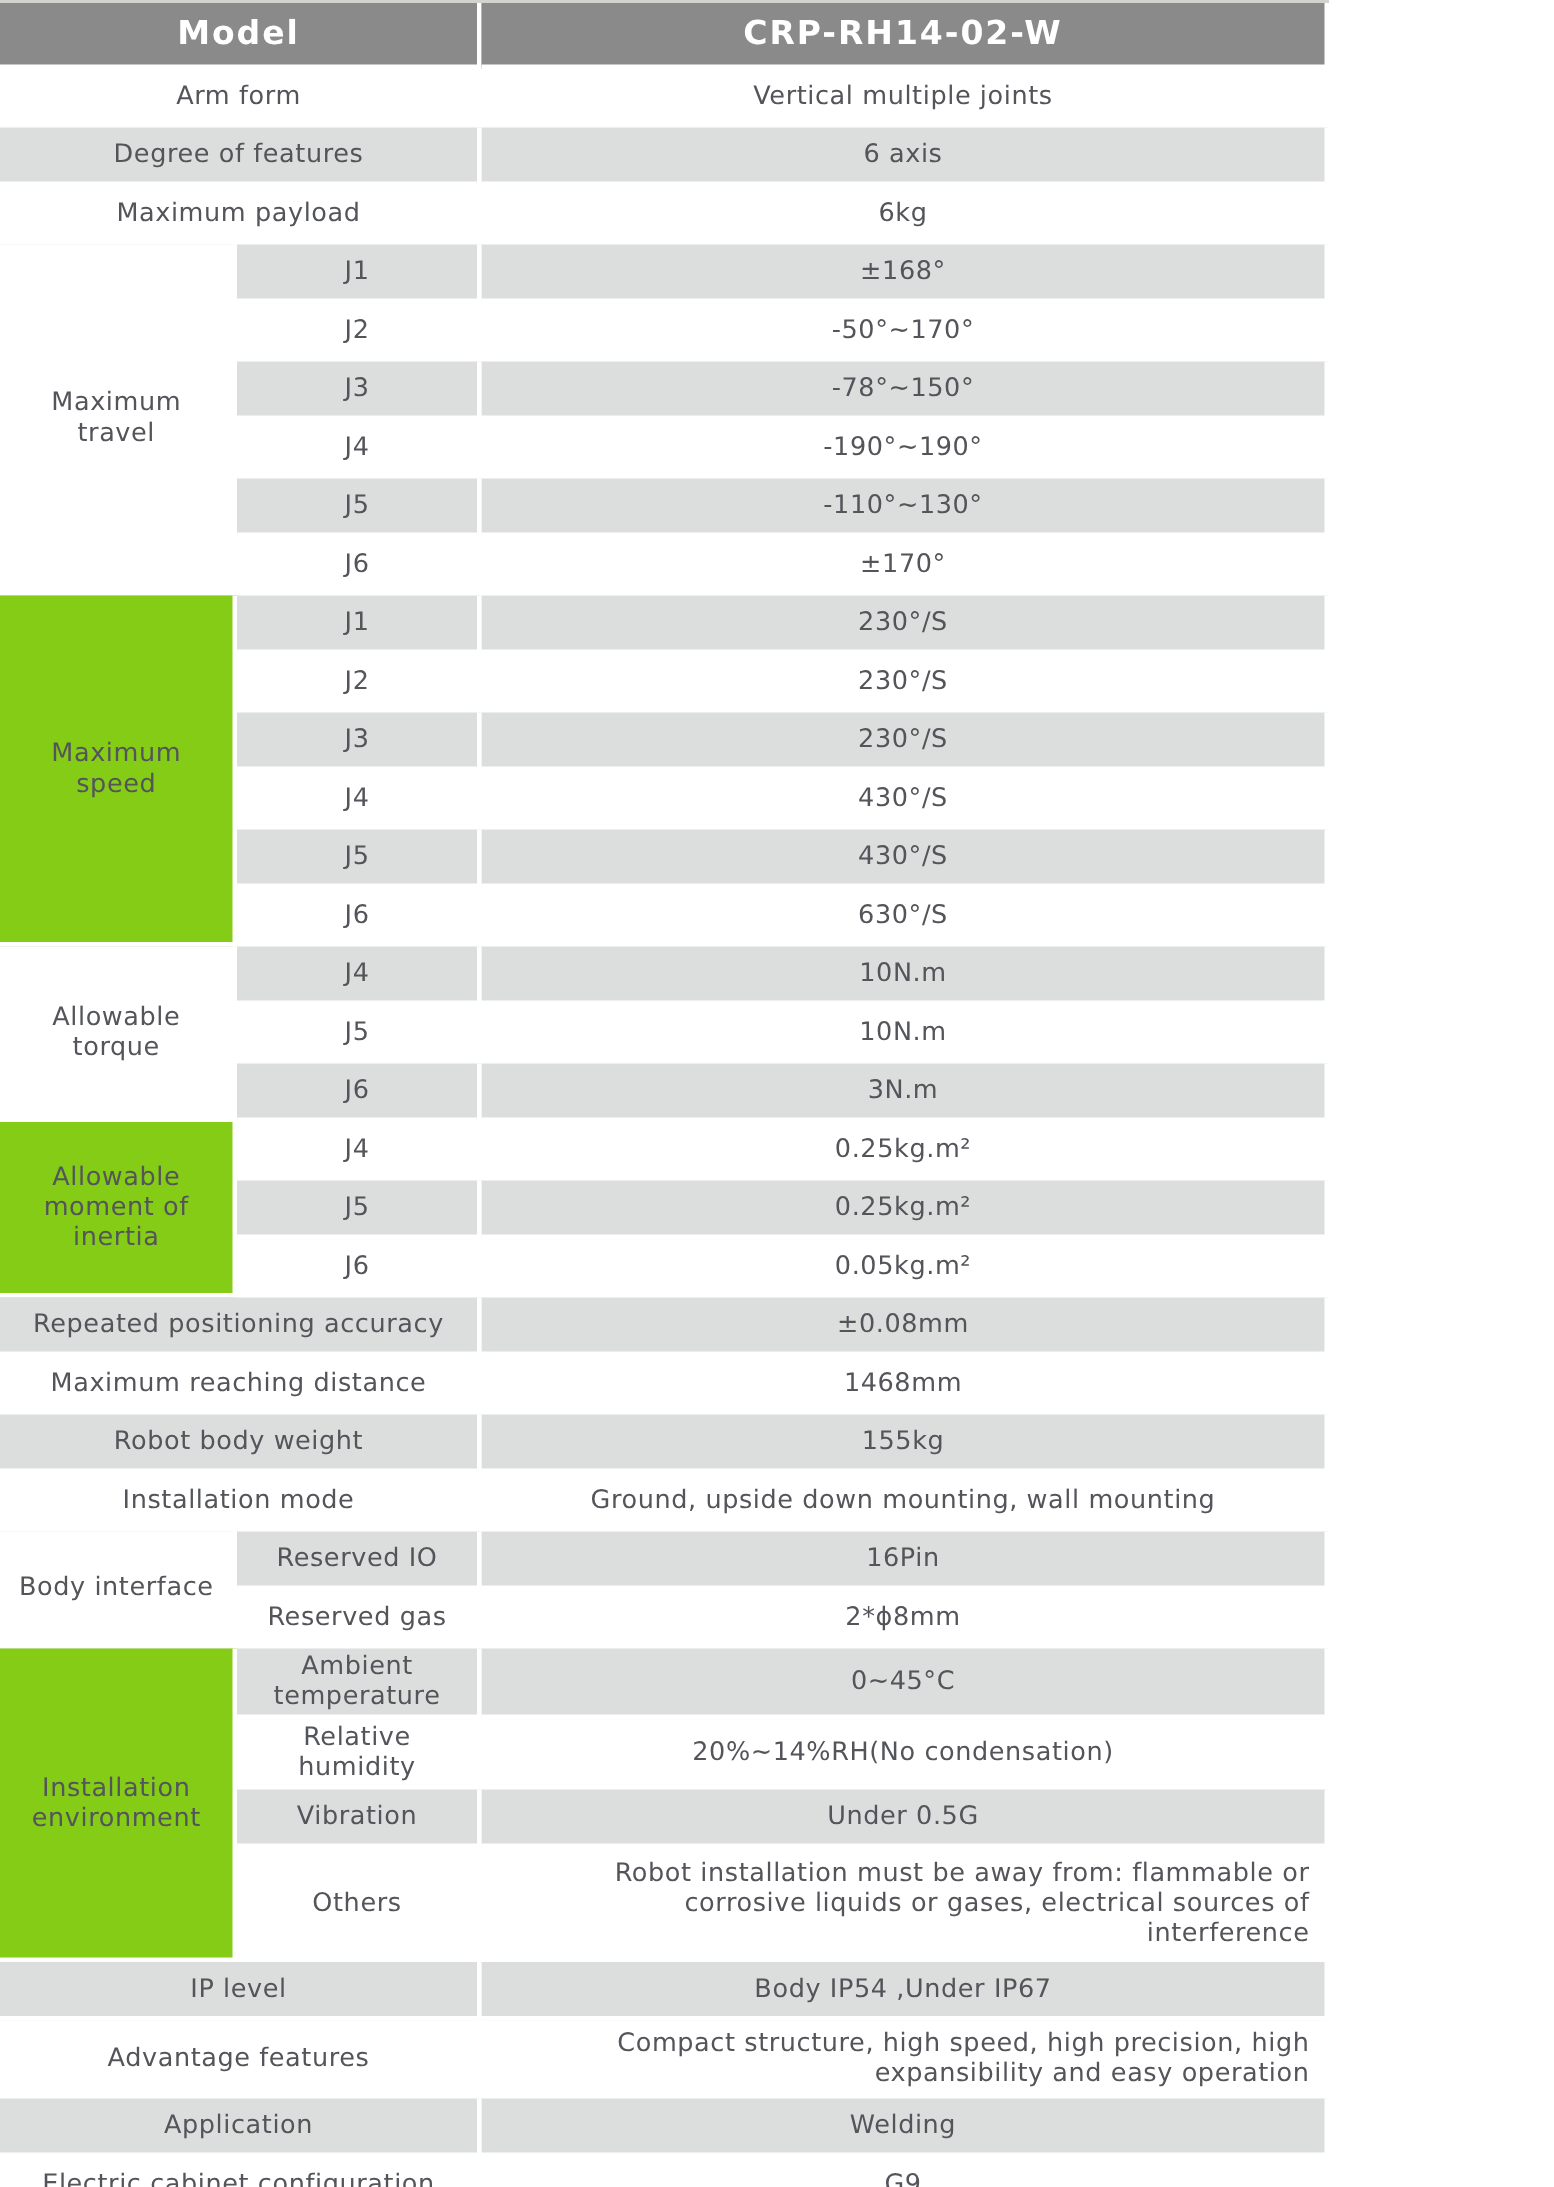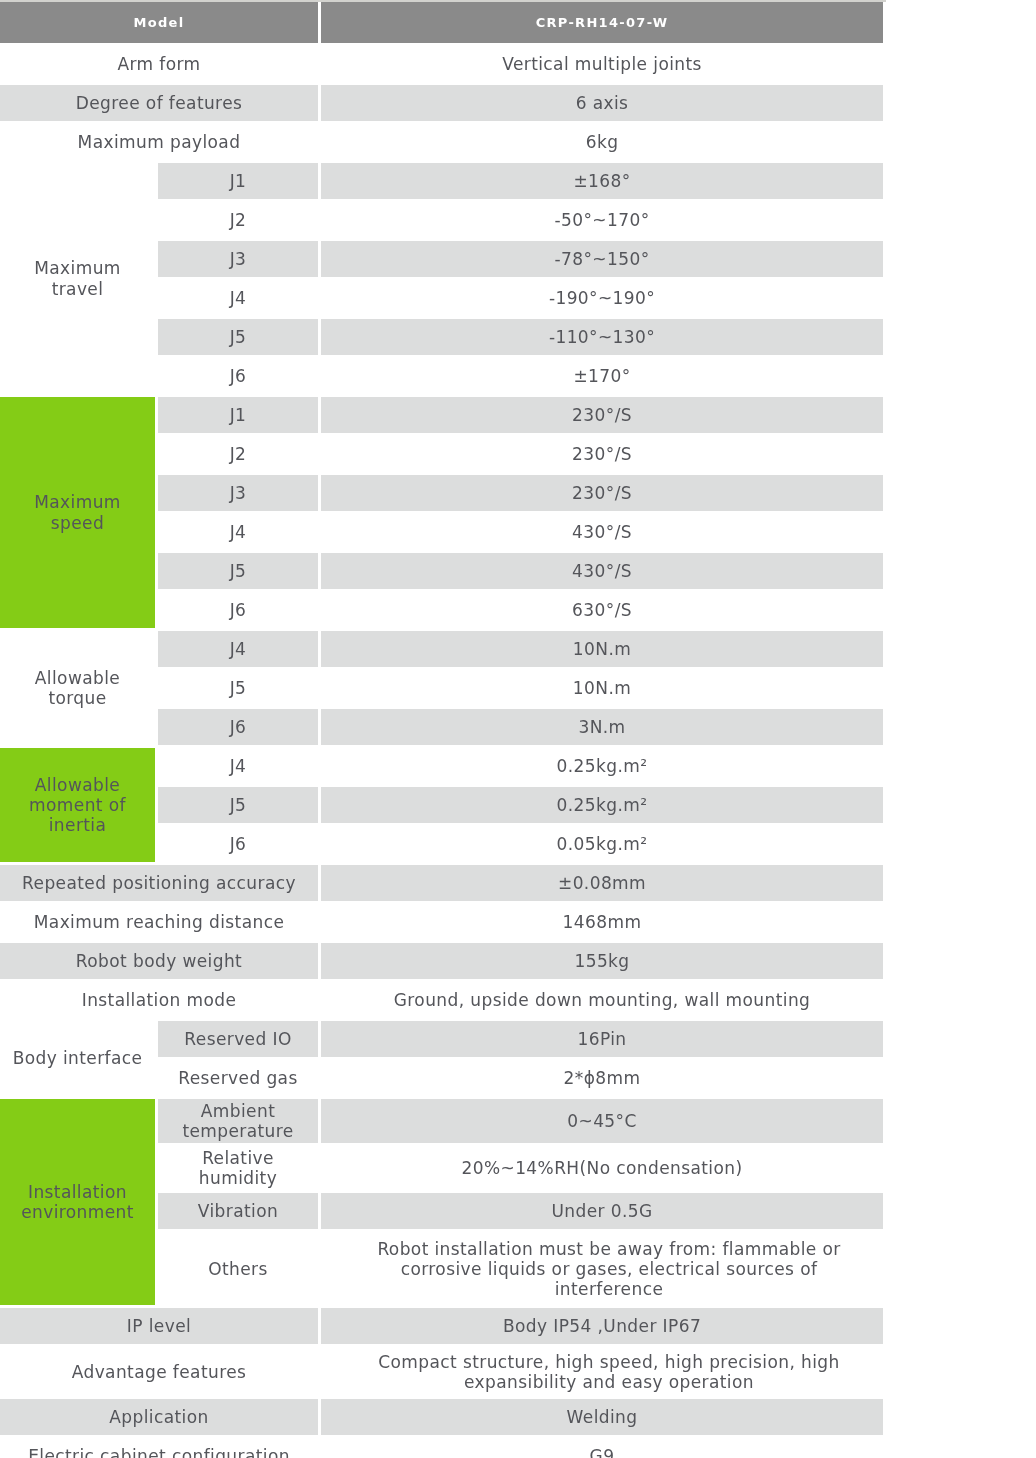--- a/index.html
+++ b/index.html
@@ -13,41 +13,41 @@
     box-sizing:border-box;height:39px;
     border-right:3px solid #ffffff;border-bottom:3px solid #ffffff;
     text-align:center;vertical-align:middle;padding:2px 6px;line-height:1.18;
   }
   tr.g{background:#dcdddd;}
   tr.w{background:#ffffff;}
   td.grp-dark{background:#ffffff;}
   td.grp-light{background:#84cc16;}
   tr.hdr td{
     background:#8a8a8a;color:#ffffff;height:44px;
-    font-weight:bold;letter-spacing:1.3px;font-size:13px;
+    font-weight:bold;letter-spacing:1.3px;font-size:22px;
   }
-  td.val-left{text-align:center;padding-left:24px;padding-right:10px;}
+  td.val-left{text-align:right;padding-left:24px;padding-right:10px;}
   tr.tall td{height:76px;}
   tr.med td{height:52px;}
 </style>
 </head>
 <body>
 
 <div class="sheet">
 <table class="spec">
   <colgroup>
     <col style="width:158px">
         <col style="width:163px">
         <col style="width:565px">
   </colgroup>
 
   <tbody>
         <tr class="hdr">
     <td colspan="2">Model</td>
-    <td>CRP-RH14-07-W</td>
+    <td>CRP-RH14-02-W</td>
   </tr>
 
   <tr class="w">
     <td colspan="2">Arm form</td>
     <td>Vertical multiple joints</td>
   </tr>
   <tr class="g">
     <td colspan="2">Degree of features</td>
     <td>6 axis</td>
   </tr>

